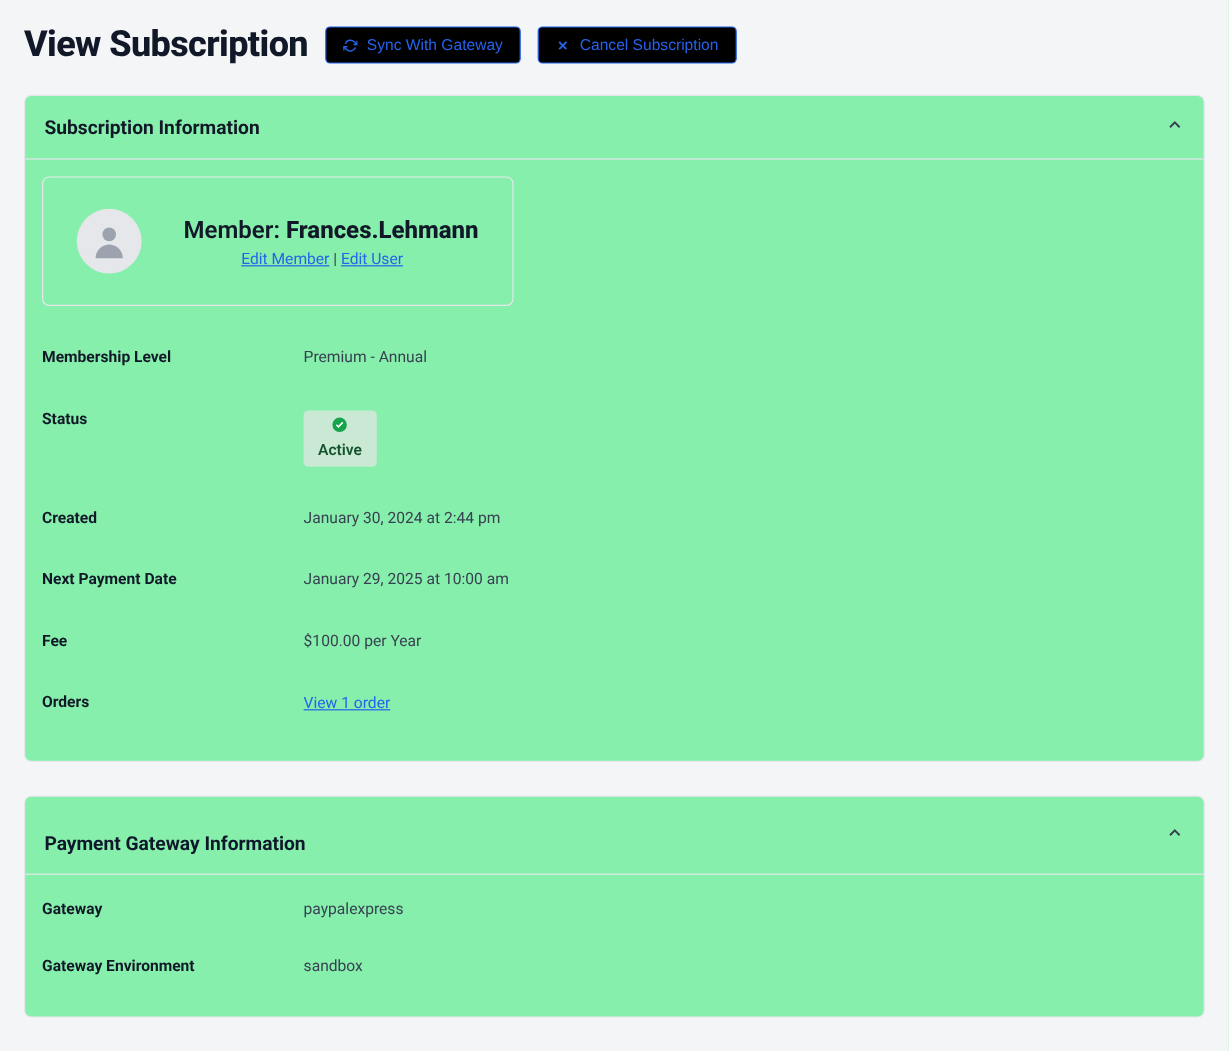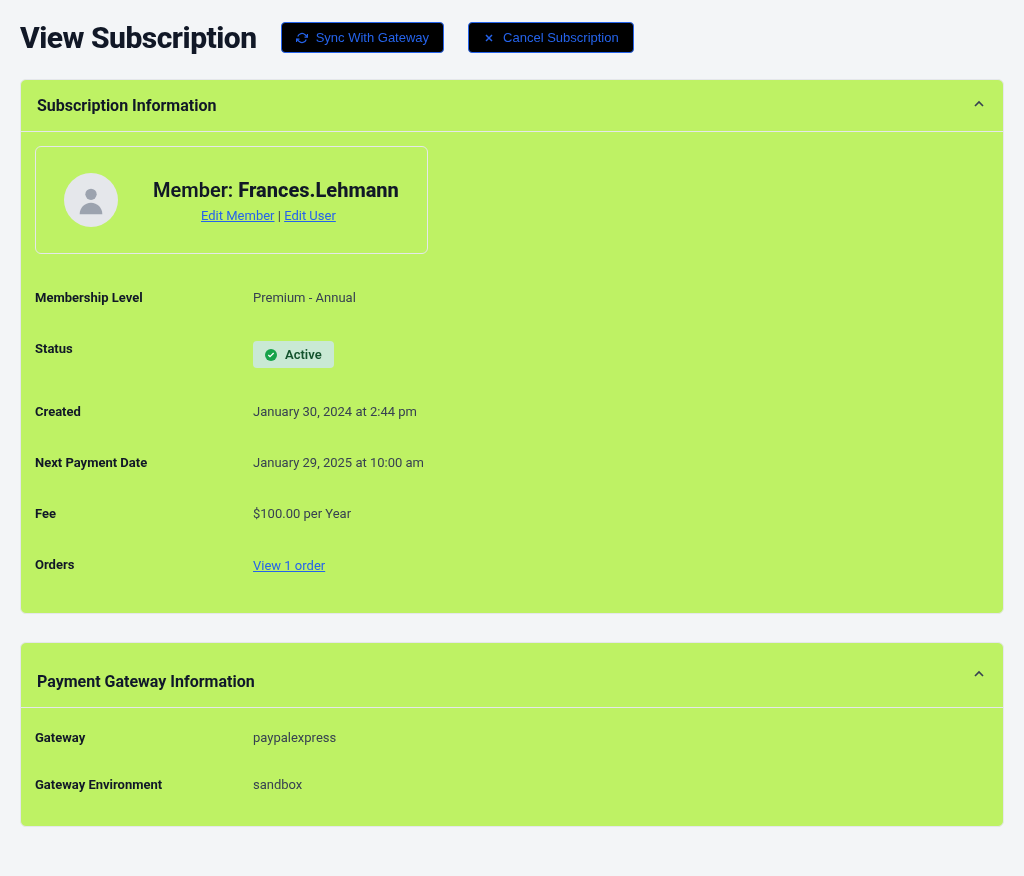--- a/index.html
+++ b/index.html
@@ -6,21 +6,21 @@
   body {
     font-family: -apple-system, BlinkMacSystemFont, "Segoe UI", Roboto, Helvetica, Arial, sans-serif;
     background: #f3f5f7;
     color: #1a202c;
     padding: 20px;
     font-size: 14px;
   }
   .header-row {
     display: flex;
     align-items: center;
-    gap: 24px;
+    gap: 14px;
     margin-bottom: 24px;
   }
   .page-title {
     font-size: 30px;
     font-weight: 800;
     letter-spacing: -0.5px;
     color: #111827;
   }
   .btn-outline {
     display: inline-flex;
@@ -30,21 +30,21 @@
     background: #000000;
     color: #2563eb;
     padding: 7px 14px;
     border-radius: 4px;
     font-size: 13px;
     font-weight: 500;
     cursor: pointer;
   }
   .btn-outline svg { width: 12px; height: 12px; display:block; }
   .panel {
-    background: #bef264;
+    background: #86efac;
     border: 1px solid #e5e7eb;
     border-radius: 6px;
     margin-bottom: 28px;
   }
   .panel-header {
     display: flex;
     align-items: center;
     justify-content: space-between;
     padding: 16px 16px;
     border-bottom: 1px solid #e5e7eb;
@@ -117,20 +117,21 @@
   .status-badge {
     display:inline-flex;
     align-items:center;
     gap:8px;
     background:#c9e9d4;
     color:#14532d;
     font-weight:600;
     font-size:13px;
     padding:6px 12px;
     border-radius:4px;
+    flex-direction:column;
   }
   .status-badge .dot {
     width:12px; height:12px; border-radius:50%;
     background:#16a34a;
     display:flex; align-items:center; justify-content:center;
     color:#fff;
   }
   .status-badge .dot svg { width:8px; height:8px; }
   .link {
     color:#2563eb;

